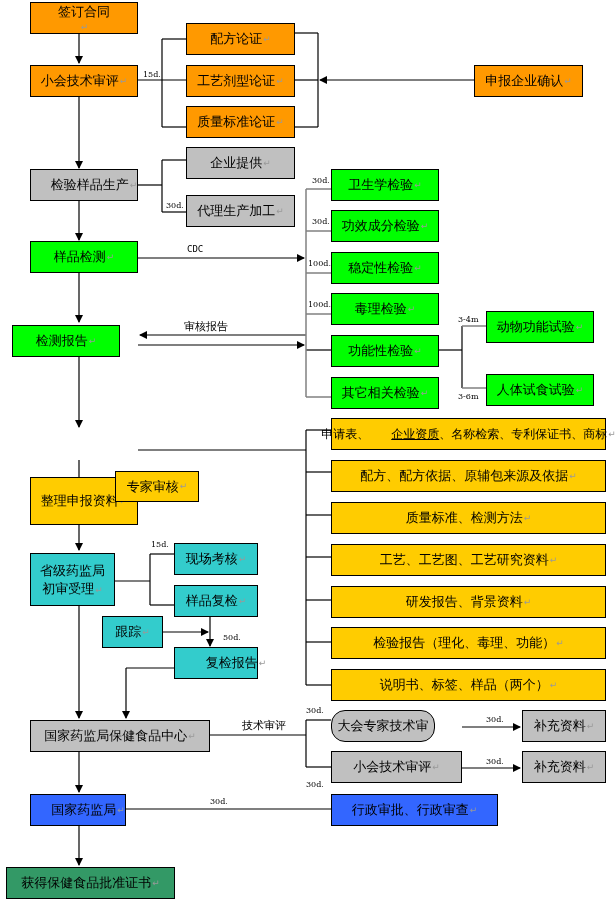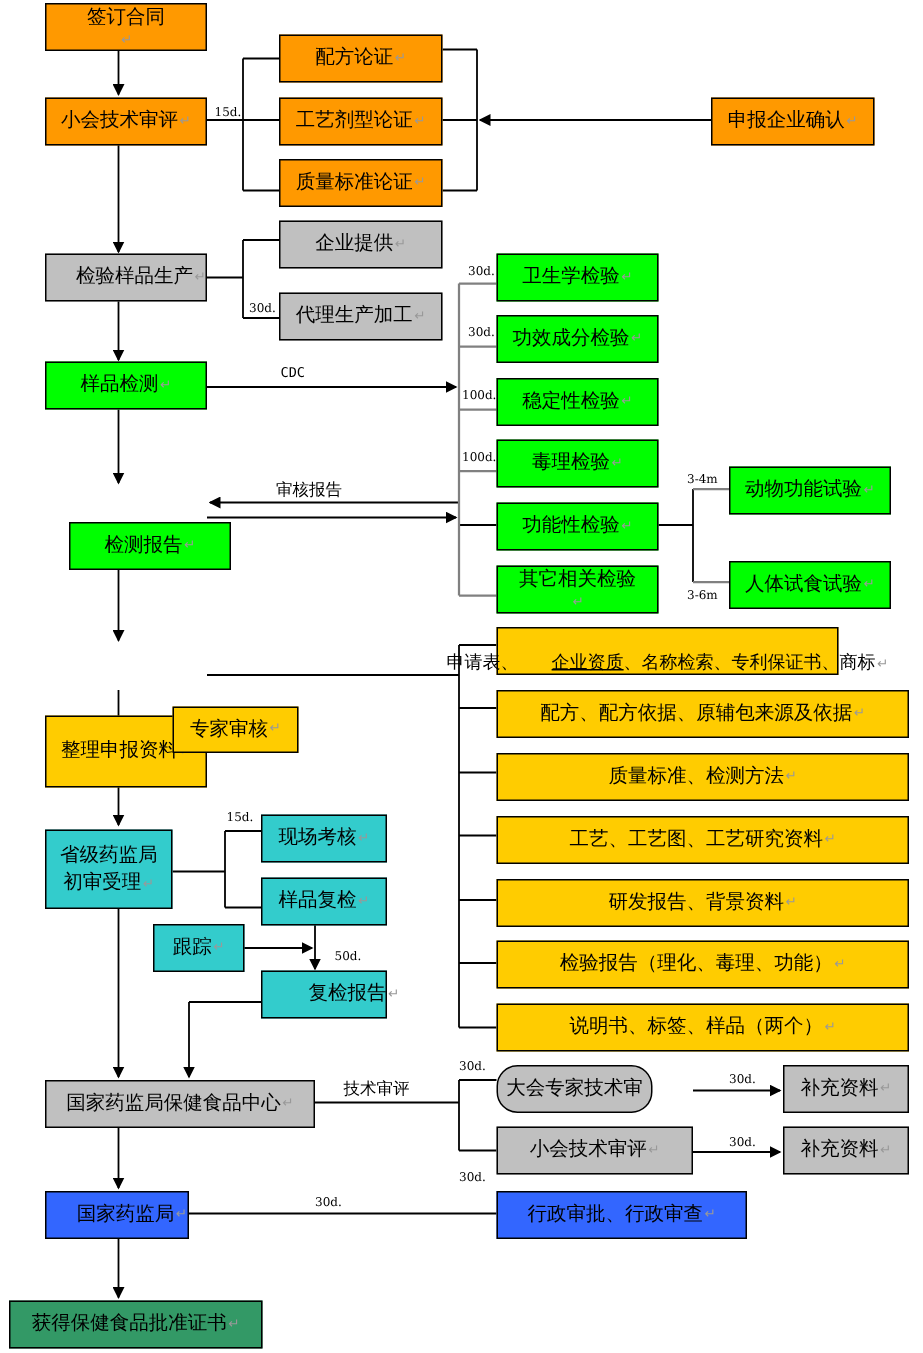--- a/index.html
+++ b/index.html
@@ -117,21 +117,21 @@
     <span class="ret">↵</span>
 </div>
 <div class="box gray" style="left:30px;top:169px;width:108px;height:32px;padding-left:20px;">
   <span>检验样品生产</span>
     <span class="ret">↵</span>
 </div>
 <div class="box green" style="left:30px;top:241px;width:108px;height:32px;">
   <span>样品检测</span>
     <span class="ret">↵</span>
 </div>
-<div class="box green" style="left:46px;top:325px;width:108px;height:32px;margin-top:23px;">
+<div class="box green" style="left:12px;top:325px;width:108px;height:32px;">
   <span>检测报告</span>
     <span class="ret">↵</span>
 </div>
 <div class="box yellow" style="left:30px;top:429px;width:108px;height:48px;margin-top:48px;">
   <span>整理申报资料</span>
     <span class="ret">↵</span>
 </div>
 <div class="box teal" style="left:30px;top:553px;width:85px;height:53px;flex-direction:column;">
   <span>省级药监局</span>
   <span><span>初审受理</span><span class="ret">↵</span></span>
@@ -197,37 +197,37 @@
 </div>
 <div class="lbl" style="left:308px;top:300px;">100d.</div>
 <div class="box green" style="left:331px;top:293px;width:108px;height:32px;">
   <span>毒理检验</span>
     <span class="ret">↵</span>
 </div>
 <div class="box green" style="left:331px;top:335px;width:108px;height:32px;">
   <span>功能性检验</span>
     <span class="ret">↵</span>
 </div>
-<div class="box green" style="left:331px;top:377px;width:108px;height:32px;flex-direction:column;">
+<div class="box green" style="left:331px;top:377px;width:108px;height:32px;">
   <span>其它相关检验</span>
     <span class="ret">↵</span>
 </div>
 
 <div class="lbl" style="left:458px;top:315px;">3-4m</div>
 <div class="box green" style="left:486px;top:311px;width:108px;height:32px;">
   <span>动物功能试验</span>
     <span class="ret">↵</span>
 </div>
 <div class="lbl" style="left:458px;top:392px;">3-6m</div>
 <div class="box green" style="left:486px;top:374px;width:108px;height:32px;">
   <span>人体试食试验</span>
     <span class="ret">↵</span>
 </div>
 
-<div class="box yellow" style="left:331px;top:418px;width:228px;height:32px;font-size:12px;align-items:flex-end;">
+<div class="box yellow" style="left:331px;top:418px;width:275px;height:32px;font-size:12px;">
   <span>申请表、</span>
     <span class="u">企业资质</span>
     <span>、名称检索、专利保证书、商标</span>
     <span class="ret">↵</span>
 </div>
 <div class="box yellow" style="left:331px;top:460px;width:275px;height:32px;">
   <span>配方、配方依据、原辅包来源及依据</span>
     <span class="ret">↵</span>
 </div>
 <div class="box yellow" style="left:331px;top:502px;width:275px;height:32px;">
@@ -268,21 +268,21 @@
 <div class="box teal" style="left:102px;top:616px;width:61px;height:32px;">
   <span>跟踪</span>
     <span class="ret">↵</span>
 </div>
 <div class="lbl" style="left:223px;top:633px;">50d.</div>
 <div class="box teal" style="left:174px;top:647px;width:84px;height:32px;padding-left:40px;">
   <span>复检报告</span>
     <span class="ret">↵</span>
 </div>
 
-<div class="clbl" style="left:229px;top:718px;">技术审评</div>
+<div class="clbl" style="left:242px;top:718px;">技术审评</div>
 <div class="lbl" style="left:306px;top:706px;">30d.</div>
 <div class="box gray" style="left:331px;top:710px;width:104px;height:32px;border-radius:14px;">
   <span>大会专家技术审</span>
 </div>
 <div class="box gray" style="left:331px;top:751px;width:131px;height:32px;">
   <span>小会技术审评</span>
     <span class="ret">↵</span>
 </div>
 <div class="lbl" style="left:306px;top:780px;">30d.</div>
 <div class="lbl" style="left:486px;top:715px;">30d.</div>

